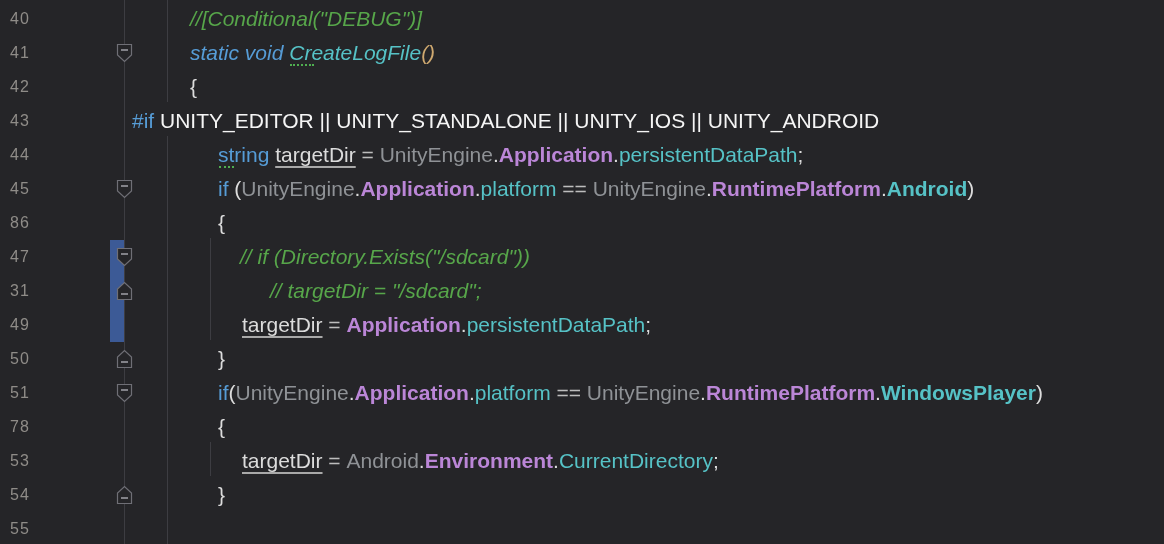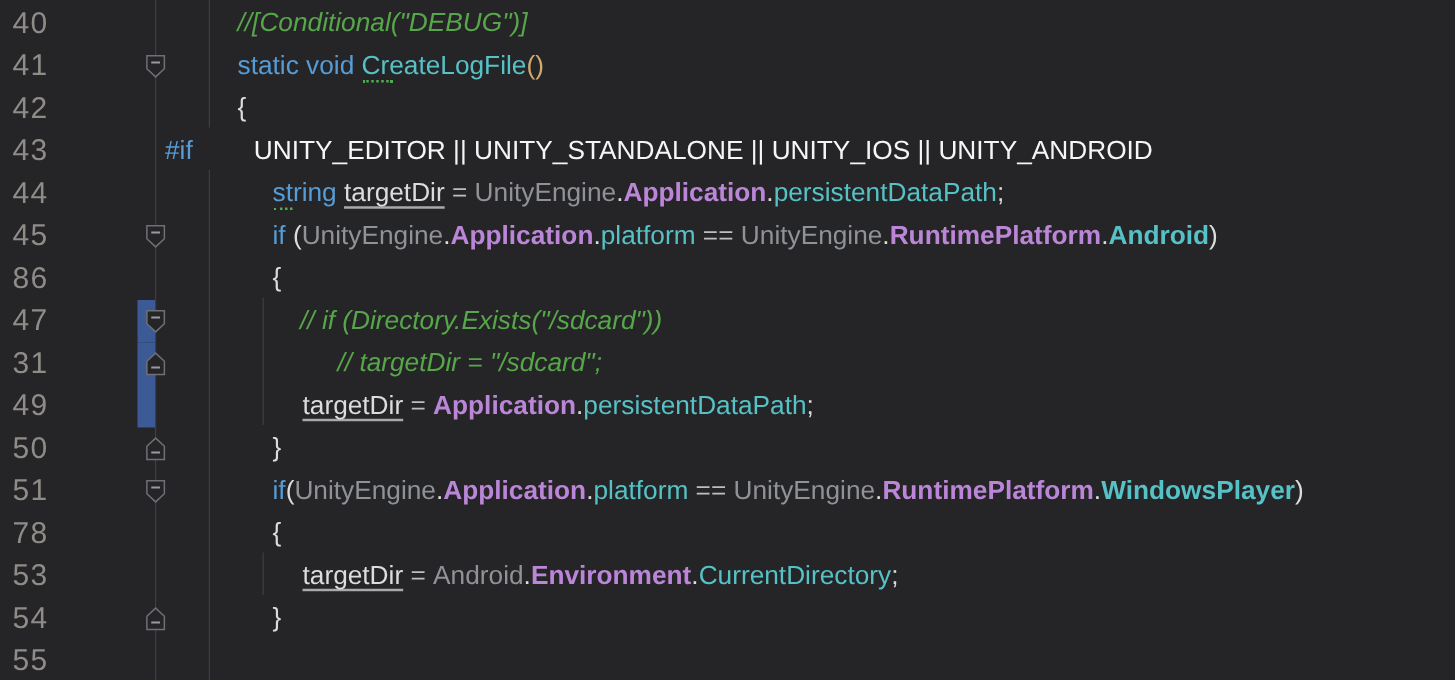--- a/index.html
+++ b/index.html
@@ -12,35 +12,35 @@
     font-size:21px;
   }
   .overlay{position:absolute;top:0;left:0;width:100%;height:100%;z-index:1;}
   .vline{position:absolute;width:1px;}
   .outline-line{background:var(--guide);}
   .guide{background:var(--guide);}
   .rows{position:absolute;top:2px;left:0;width:100%;z-index:2;}
   .row{position:relative;height:34px;width:100%;}
   .lineno{
     position:absolute;left:10px;top:0;height:34px;line-height:34px;
-    color:var(--lineno);font-size:24px;letter-spacing:1px;
+    color:var(--lineno);font-size:16px;letter-spacing:1px;
   }
   .changebar{position:absolute;left:110px;width:14px;top:0;height:34px;background:var(--changebar);}
   .fold{position:absolute;left:116px;top:7px;z-index:3;cursor:pointer;}
   .codetext{position:absolute;top:0;height:34px;line-height:34px;white-space:pre;}
   .tok{display:inline-block;line-height:34px;vertical-align:top;}
   .kw{color:var(--kw);}
   .cmt{color:var(--cmt);font-style:italic;}
   .meth{color:var(--mem);position:relative;}
   .meth::after{content:"";position:absolute;left:1px;bottom:4px;width:24px;border-bottom:2px dotted var(--squiggle);}
   .strkw{color:var(--kw);position:relative;}
   .strkw::after{content:"";position:absolute;left:1px;bottom:4px;width:15px;border-bottom:2px dotted var(--squiggle);}
   .par{color:var(--par);}
   .plain{color:var(--fg);}
-  .bright{color:var(--bright);margin-left:43px;}
+  .bright{color:var(--bright);}
   .ns{color:var(--ns);}
   .cls{color:var(--cls);font-weight:bold;}
   .mem{color:var(--mem);text-align:right;}
   .memb{color:var(--mem);font-weight:bold;}
   .op{color:var(--op);}
   .var{
     color:var(--fg);
     text-decoration:underline;
     text-decoration-color:var(--varline);
     text-decoration-thickness:1.5px;
@@ -62,21 +62,21 @@
       <div class="row">
         <div class="lineno">40</div>
         <div class="codetext" style="left: 190px;"><span class="tok cmt">//[Conditional("DEBUG")]</span></div>
       </div>
       <div class="row">
         <div class="lineno">41</div>
         <svg class="fold" width="17" height="20" viewBox="0 0 17 20">
           <path d="M1.5 1.5 H15.5 V12 L8.5 18.5 L1.5 12 Z" fill="#252528" stroke="#6f6f76" stroke-width="1.2"></path>
           <line x1="5" y1="7" x2="12" y2="7" stroke="#9a9aa0" stroke-width="1.6"></line>
         </svg>
-        <div class="codetext" style="left: 190px;"><span class="tok kw">static </span><span class="tok kw">void </span><span class="tok meth">CreateLogFile</span><span class="tok par">()</span></div>
+        <div class="codetext" style="left: 190px; font-style: italic;"><span class="tok kw">static </span><span class="tok kw">void </span><span class="tok meth">CreateLogFile</span><span class="tok par">()</span></div>
       </div>
       <div class="row">
         <div class="lineno">42</div>
         <div class="codetext" style="left: 190px;"><span class="tok plain">{</span></div>
       </div>
       <div class="row">
         <div class="lineno">43</div>
         <div class="codetext" style="left: 132px;"><span class="tok kw">#if</span><span class="tok bright"> UNITY_EDITOR || UNITY_STANDALONE || UNITY_IOS || UNITY_ANDROID</span></div>
       </div>
       <div class="row">

